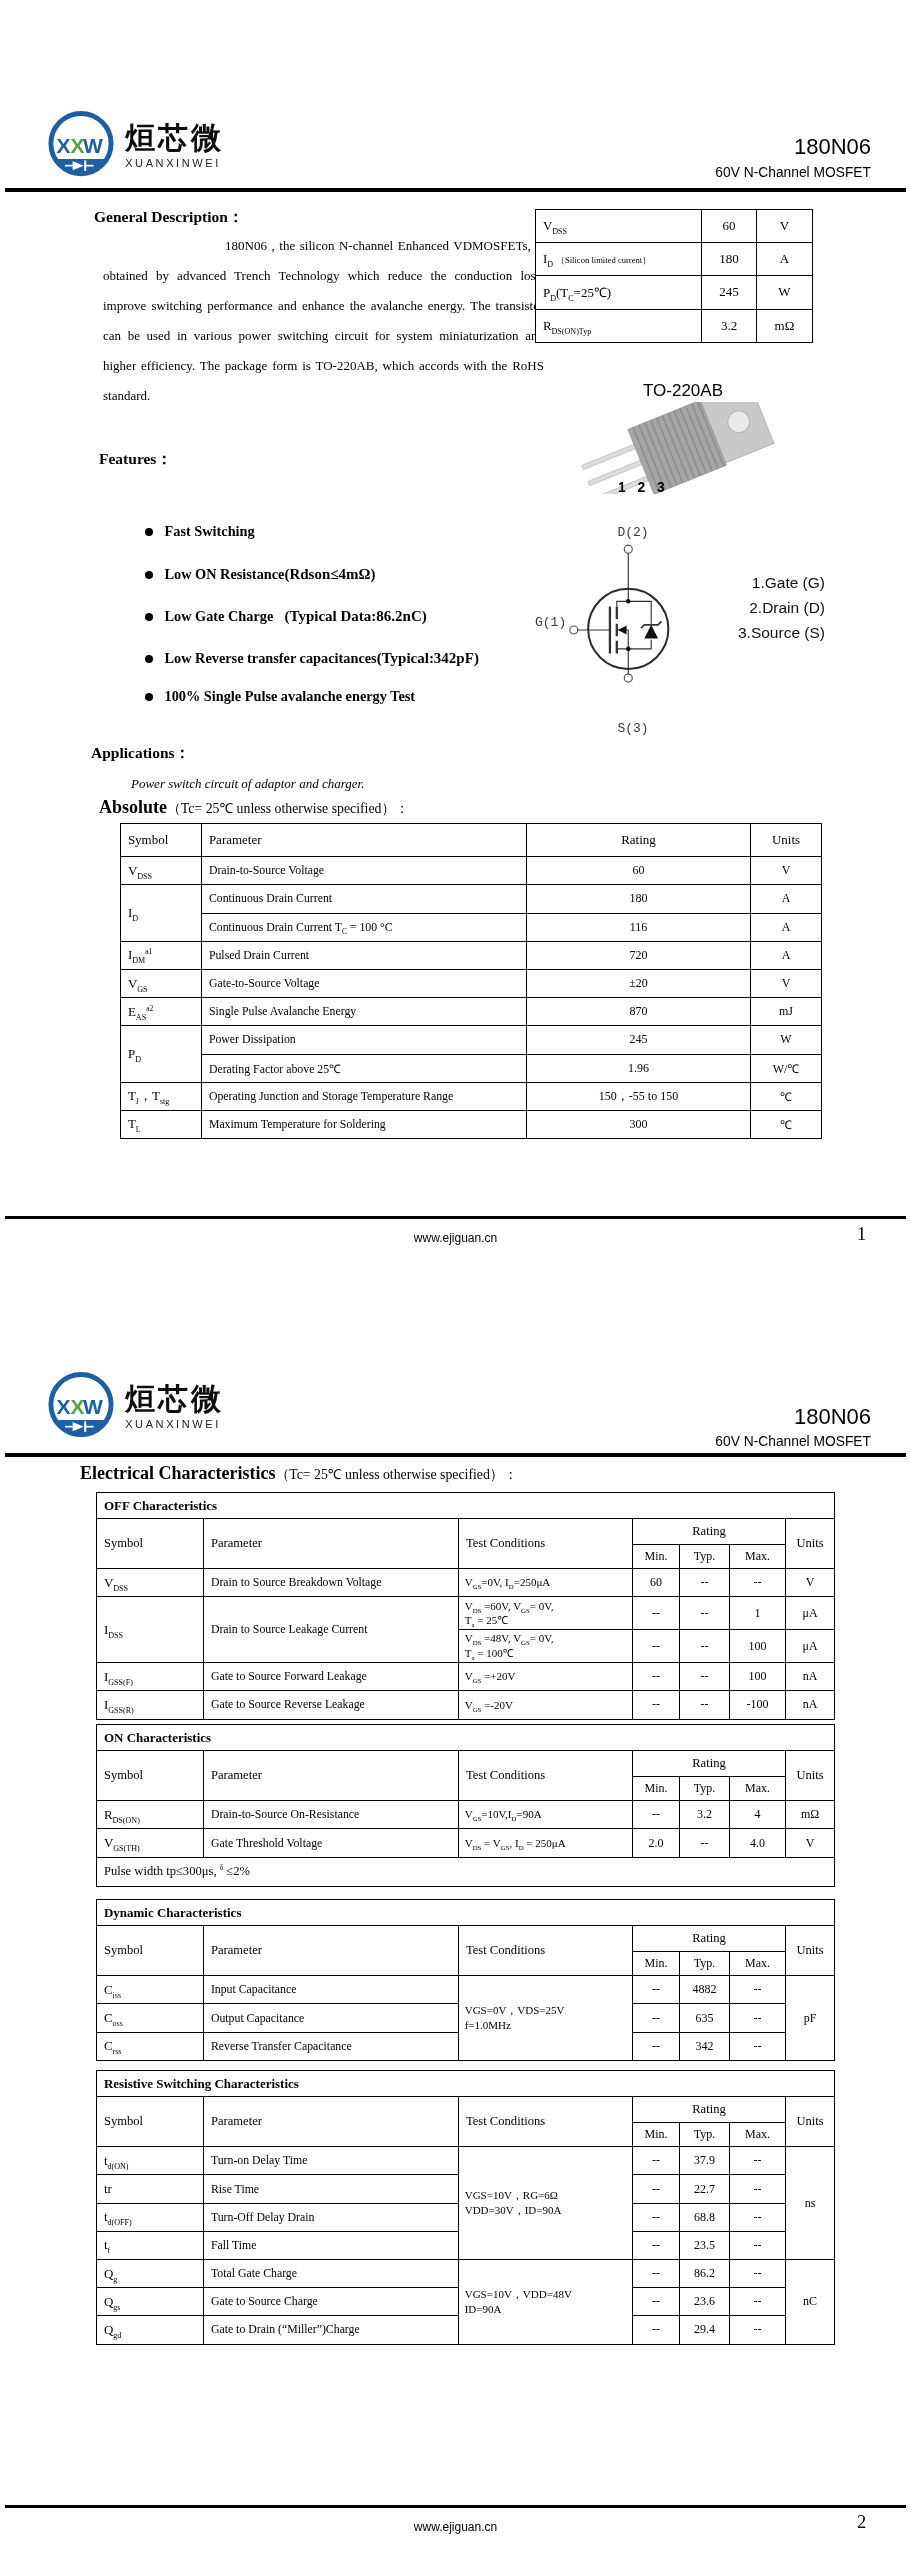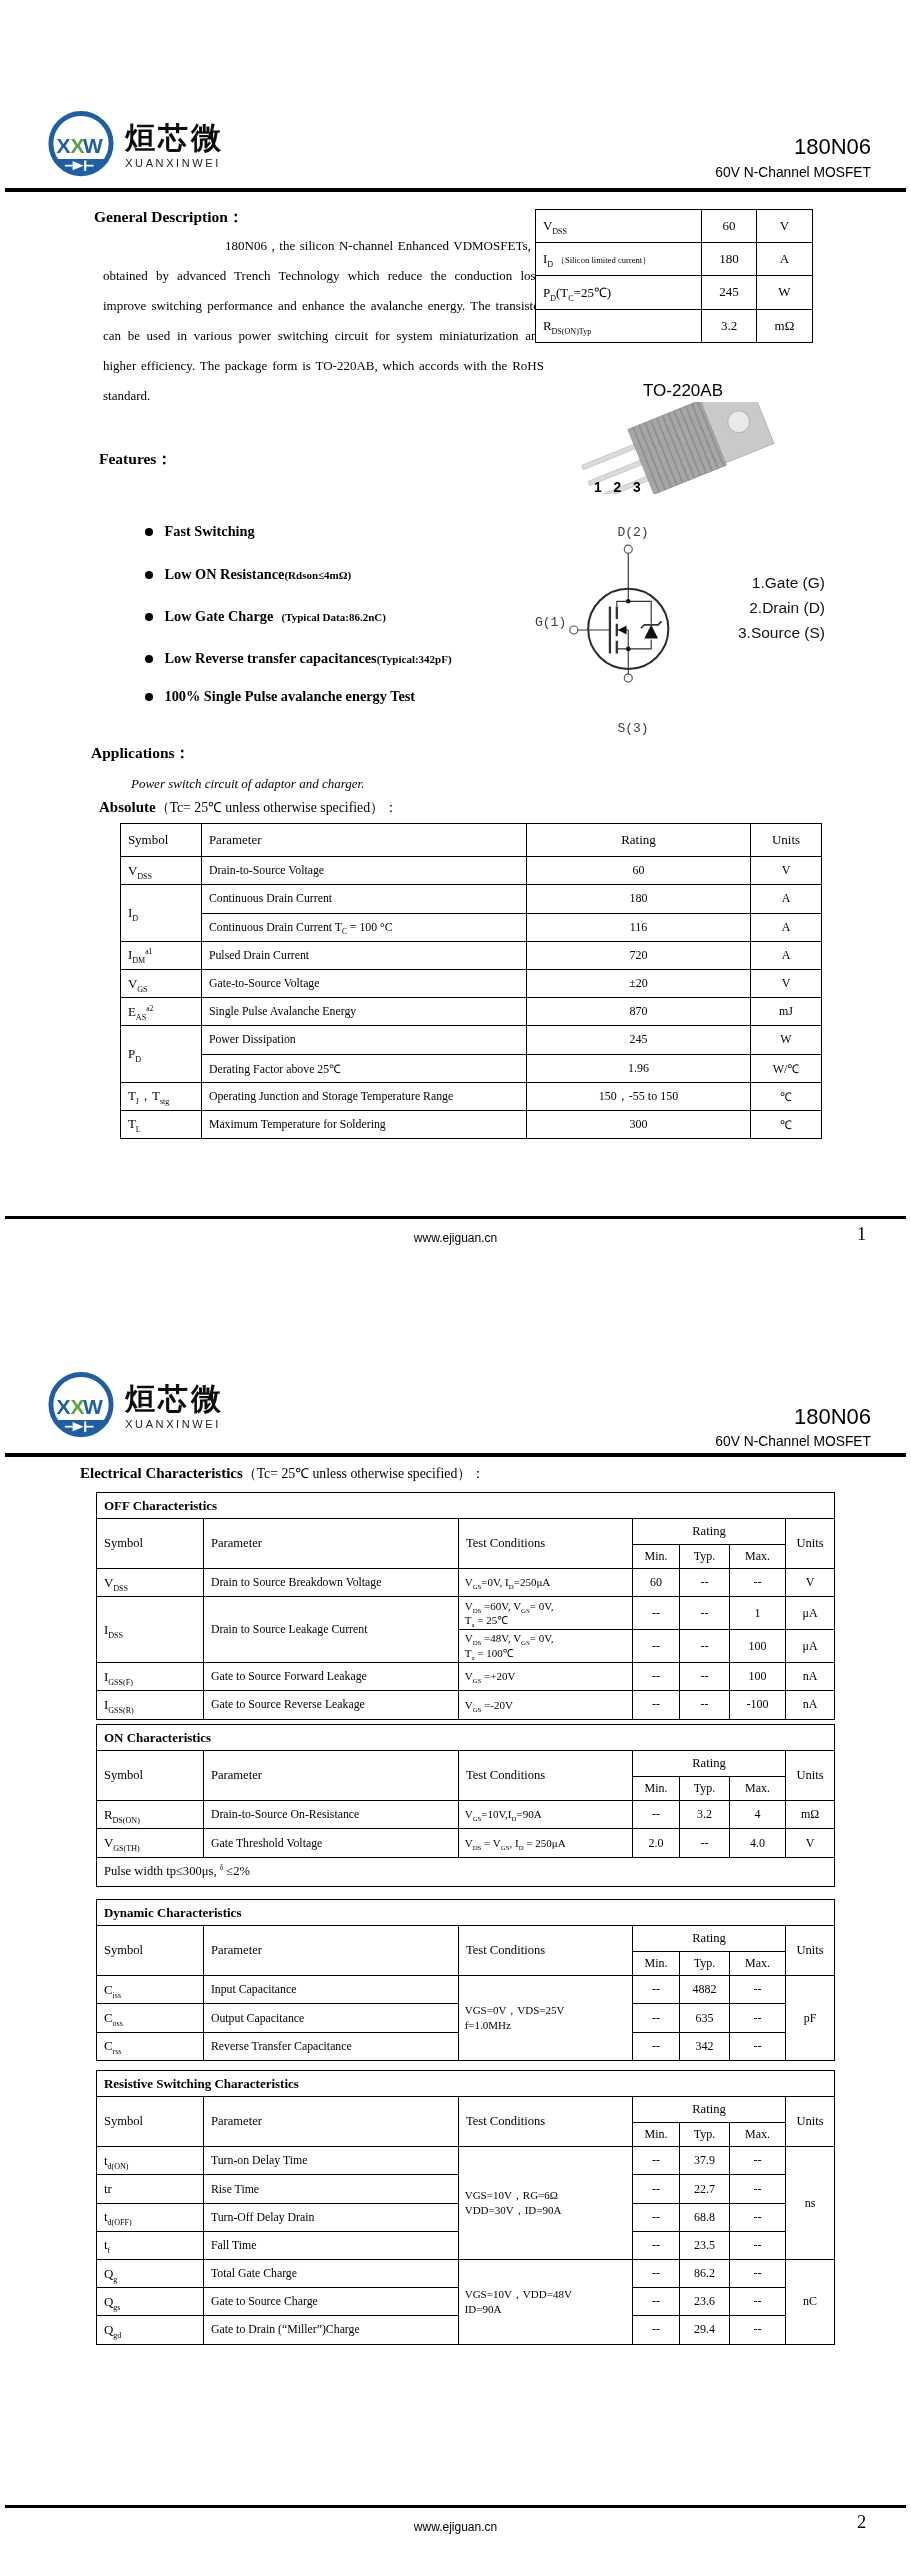--- a/index.html
+++ b/index.html
@@ -14,21 +14,21 @@
   .partno{position:absolute;right:40px;font-family:"Liberation Sans",sans-serif;font-size:22px;text-align:right;}
   .family{position:absolute;right:40px;font-family:"Liberation Sans",sans-serif;font-size:13.8px;text-align:right;}
   .rule{position:absolute;left:4.6px;right:4.6px;height:4px;background:#000;}
   .rule-thin{position:absolute;left:4.6px;right:4.6px;height:3.4px;background:#000;}
   
   .sec-title{position:absolute;font-size:15.5px;font-weight:bold;}
   .gd-body{position:absolute;left:103px;top:231px;width:441px;font-size:13px;line-height:30px;
            text-align:justify;text-indent:122px;word-spacing:1.1px;}
   .app-body{position:absolute;font-size:13px;font-style:italic;}
   .mix-title{position:absolute;font-size:13.8px;}
-  .mix-title b{font-size:15px;}
+  .mix-title b{font-size:18px;}
   
   table.doc{border-collapse:collapse;table-layout:fixed;border:1.7px solid #000;background:#fff;
             font-family:"Liberation Serif",serif;}
   .doc th,.doc td{border:1.1px solid #000;vertical-align:middle;padding:1.1px 3.4px;overflow:hidden;}
   .doc th{font-weight:normal;}
   .doc .ttl{text-align:left;font-weight:bold;font-size:13px;padding-left:6.9px;height:23px;}
   .doc tr.hd th{height:23px;font-size:12.6px;}
   .doc tr.hd2 th{height:20.7px;font-size:12px;text-align:center;}
   .doc th.lbl{text-align:left;padding-left:6.9px;}
   .doc th.ctr,.doc th.grp,.doc th.unitsh{text-align:center;}
@@ -50,21 +50,21 @@
   .p2t .col0{font-size:13px;text-align:left;padding-left:6.9px;}
   .p2t .col1{font-size:11.8px;text-align:left;padding-left:6.9px;}
   .p2t .col2{font-size:11px;text-align:left;padding-left:5.7px;line-height:1.35;}
   .p2t .col3,.p2t .col4,.p2t .col5,.p2t .col6{text-align:center;font-size:12px;}
   .p2t .note{font-size:12.6px;text-align:left;padding-left:6.9px;height:26px;}
   .res td{height:25px;}
   
   .feat{position:absolute;left:145px;display:flex;align-items:center;}
   .bullet{width:8px;height:8px;border-radius:50%;background:#000;margin-right:11.5px;flex:none;}
   .feat-main{font-size:14.3px;font-weight:bold;}
-  .feat-detail{font-size:11px;font-weight:bold;}
+  .feat-detail{font-size:15px;font-weight:bold;}
   
   .pkg-title{position:absolute;font-family:"Liberation Sans",sans-serif;font-size:17px;text-align:center;width:126px;}
   .pins{position:absolute;font-family:"Liberation Sans",sans-serif;font-weight:bold;font-size:13.8px;letter-spacing:4px;}
   .pinlbl{position:absolute;font-family:"Liberation Mono",monospace;font-size:13px;color:#3a3a3a;}
   .legend{position:absolute;font-family:"Liberation Sans",sans-serif;font-size:15.5px;line-height:25px;
           text-align:right;width:120px;color:#111;}
   
   .site{position:absolute;left:0;width:100%;text-align:center;font-family:"Liberation Sans",sans-serif;font-size:12px;}
   .pageno{position:absolute;left:857px;font-size:18.4px;}
 </style>
@@ -135,21 +135,21 @@
     <g transform="rotate(-22 195 80)">
       <rect x="20" y="42" width="105" height="8" fill="#dcdcdc" stroke="#b0b0b0"></rect>
       <rect x="20" y="72" width="105" height="8" fill="#dcdcdc" stroke="#b0b0b0"></rect>
       <rect x="20" y="102" width="105" height="8" fill="#dcdcdc" stroke="#b0b0b0"></rect>
       <rect x="250" y="18" width="95" height="114" fill="#c9c9c9" stroke="#9a9a9a"></rect>
       <circle cx="302" cy="74" r="19" fill="#e9e9e9" stroke="#9a9a9a"></circle>
       <rect x="118" y="14" width="136" height="122" fill="#a6a6a6" stroke="#8a8a8a"></rect>
       <path d="M128,14V136 M139,14V136 M150,14V136 M161,14V136 M172,14V136 M183,14V136 M194,14V136 M205,14V136 M216,14V136 M227,14V136 M238,14V136 M249,14V136" stroke="#8f8f8f" stroke-width="3" fill="none"></path>
     </g>
   </svg>
-  <div class="pins" style="left:594px;top:480px;text-align:center;">1 2 3</div>
+  <div class="pins" style="left:618px;top:480px;text-align:center;">1 2 3</div>
 
   <div class="sec-title" style="left:99px;top:449px;">Features：</div>
   <div class="feat" style="top:523px;">
     <span class="bullet"></span>
     <span class="feat-main">Fast Switching</span>
     <span class="feat-detail"></span>
   </div>
   <div class="feat" style="top:566px;">
     <span class="bullet"></span>
     <span class="feat-main">Low ON Resistance</span>

